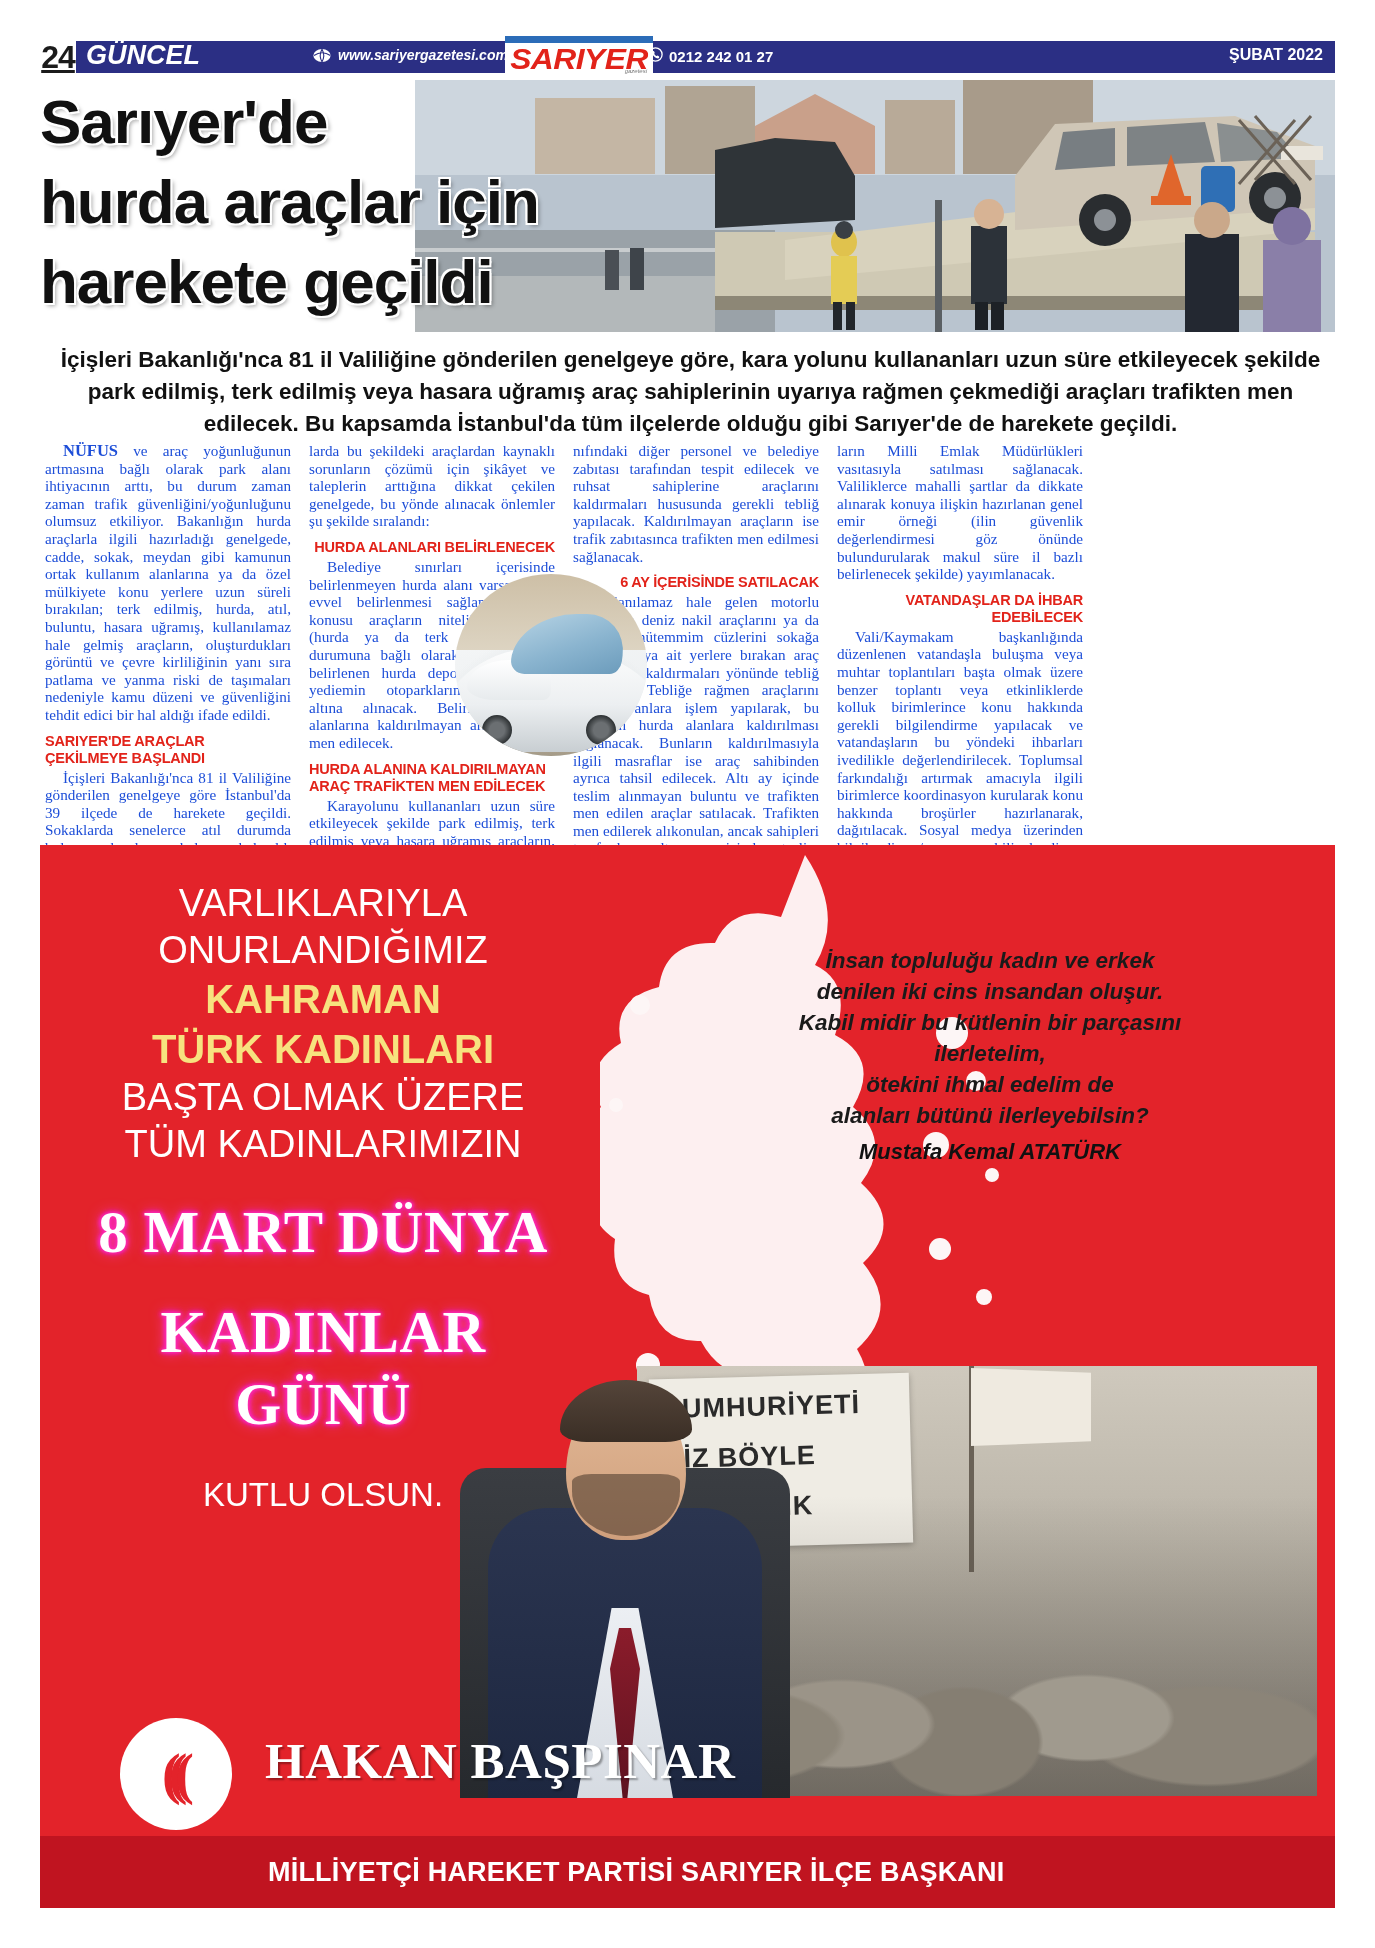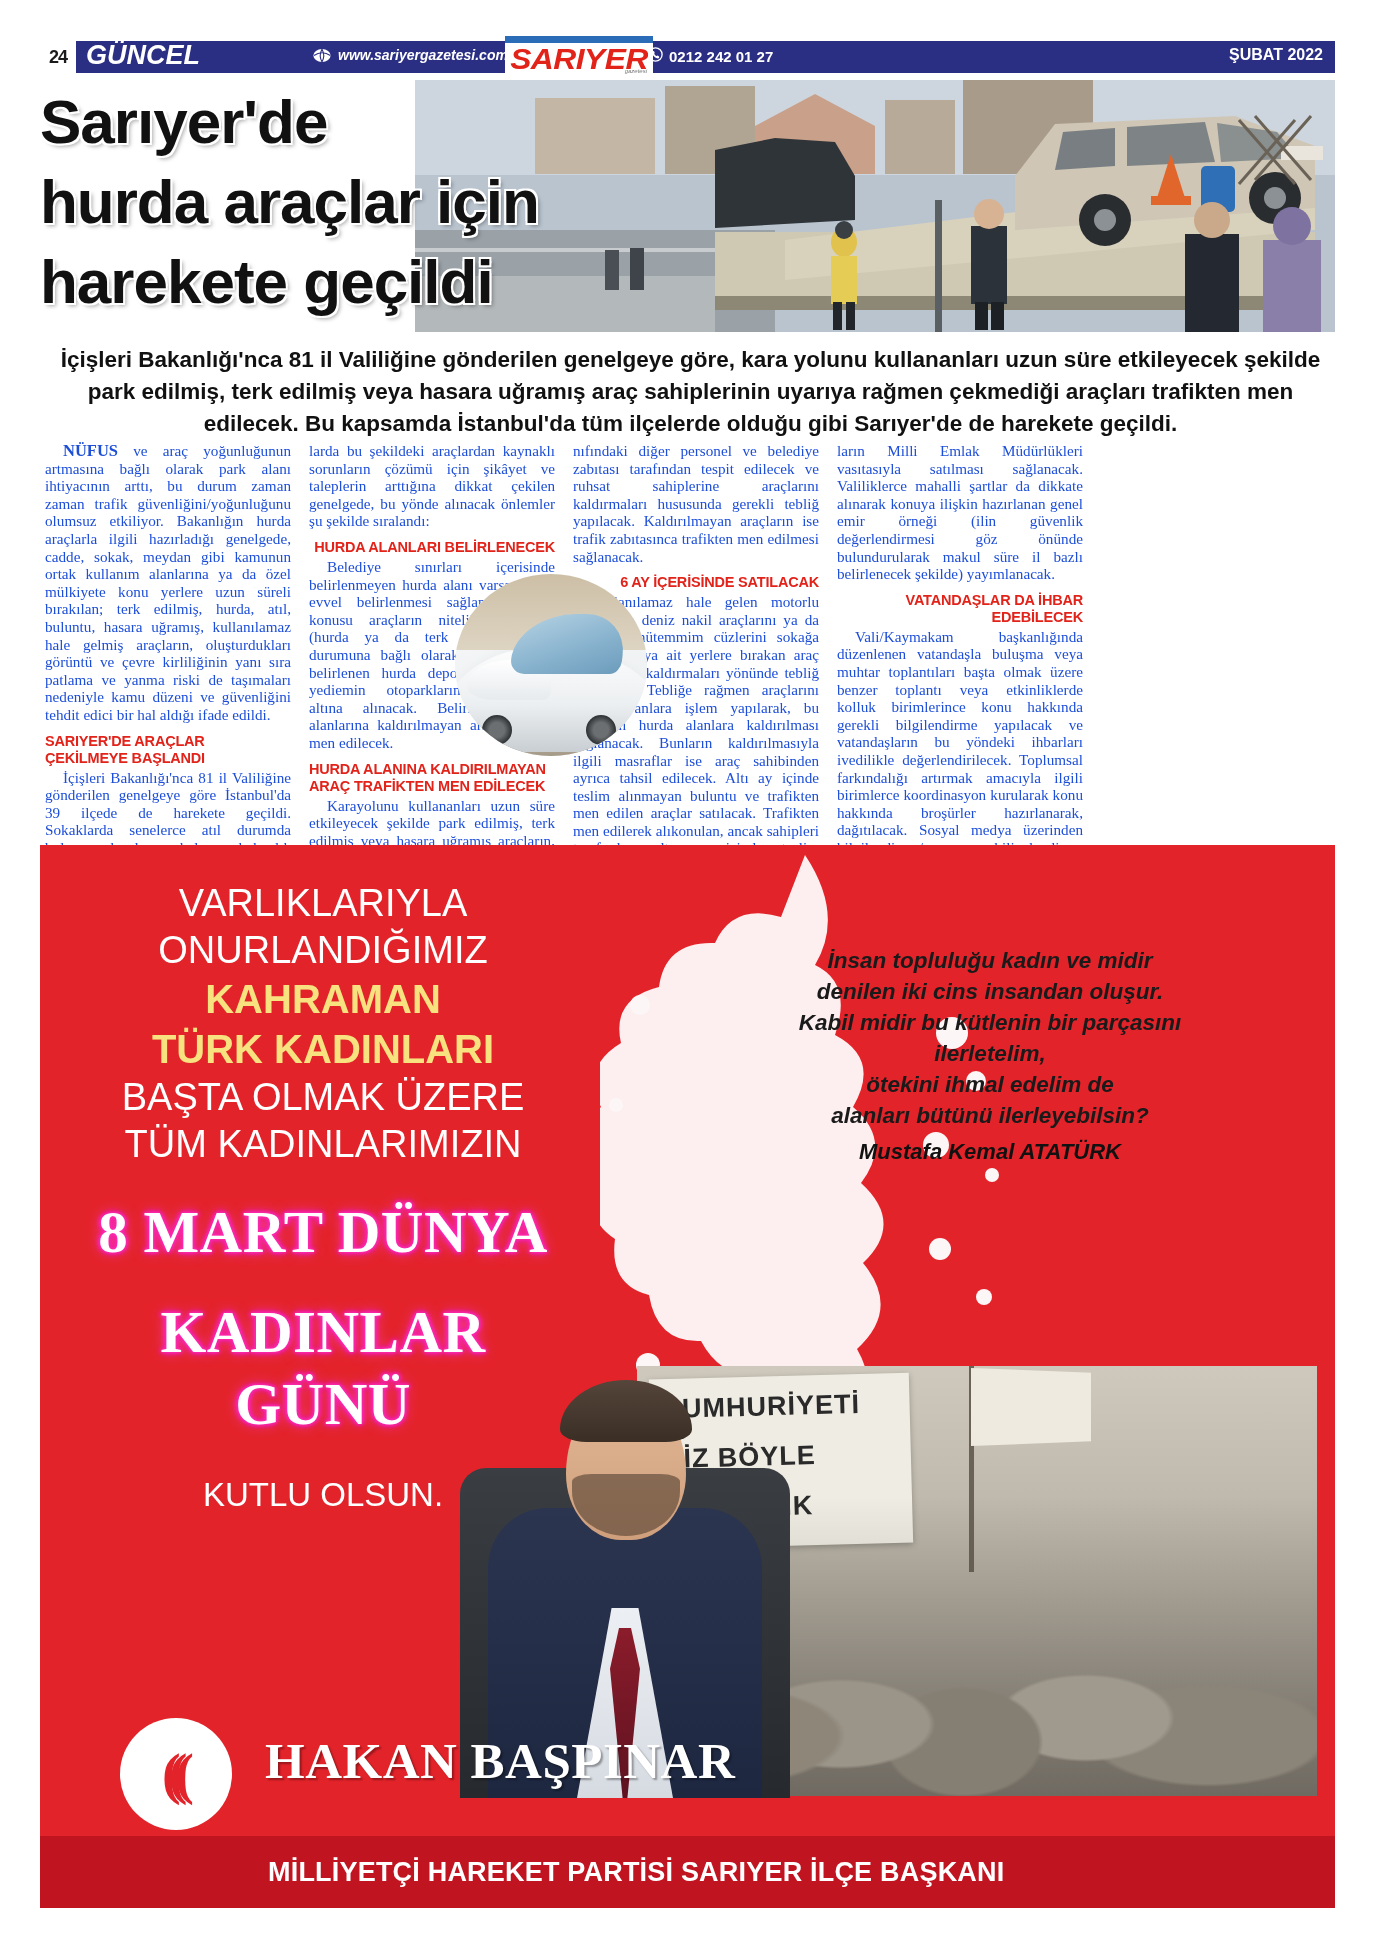--- a/index.html
+++ b/index.html
@@ -18,22 +18,23 @@
     background: #2b2f84;
     display: flex; align-items: center;
   }
   .page-num-box {
     position: absolute; left: 40px; top: 36px;
     width: 36px; height: 42px; background: #ffffff;
     display: flex; align-items: center; justify-content: center;
   }
   .page-num {
     font-family: "Liberation Sans", sans-serif;
-    font-weight: bold; font-size: 18px; color: #1b1b1b;
+    font-weight: bold; font-size: 32px; color: #1b1b1b;
     letter-spacing: -1px;
+    text-decoration: underline;
   }
   .section-name {
     position: absolute; left: 86px; top: 40px;
     font-family: "Liberation Sans", sans-serif;
     font-weight: bold; font-style: italic; font-size: 27px;
     color: #ffffff; letter-spacing: 0px;
   }
   .mh-web {
     position: absolute; left: 313px; top: 47px;
     display: flex; align-items: center; gap: 6px;
@@ -511,21 +512,21 @@
     <div class="ad-l2">KAHRAMAN</div>
     <div class="ad-l2">TÜRK KADINLARI</div>
     <div class="ad-l3">BAŞTA OLMAK ÜZERE</div>
     <div class="ad-l5">TÜM KADINLARIMIZIN</div>
     <div class="ad-big">8 MART DÜNYA</div>
     <div class="ad-big" style="">KADINLAR GÜNÜ</div>
     <div class="ad-kutlu">KUTLU OLSUN.</div>
   </div>
 
   <div class="quote-box">
-    <p>İnsan topluluğu kadın ve midir</p>
+    <p>İnsan topluluğu kadın ve erkek</p>
     <p>denilen iki cins insandan oluşur.</p>
     <p>Kabil midir bu kütlenin bir parçasını ilerletelim,</p>
     <p>ötekini ihmal edelim de</p>
     <p>alanları bütünü ilerleyebilsin?</p>
     <span class="quote-author">Mustafa Kemal ATATÜRK</span>
   </div>
 
   <div class="hist-photo">
     <div class="banner">
       <div class="bt">CUMHURİYETİ</div>

